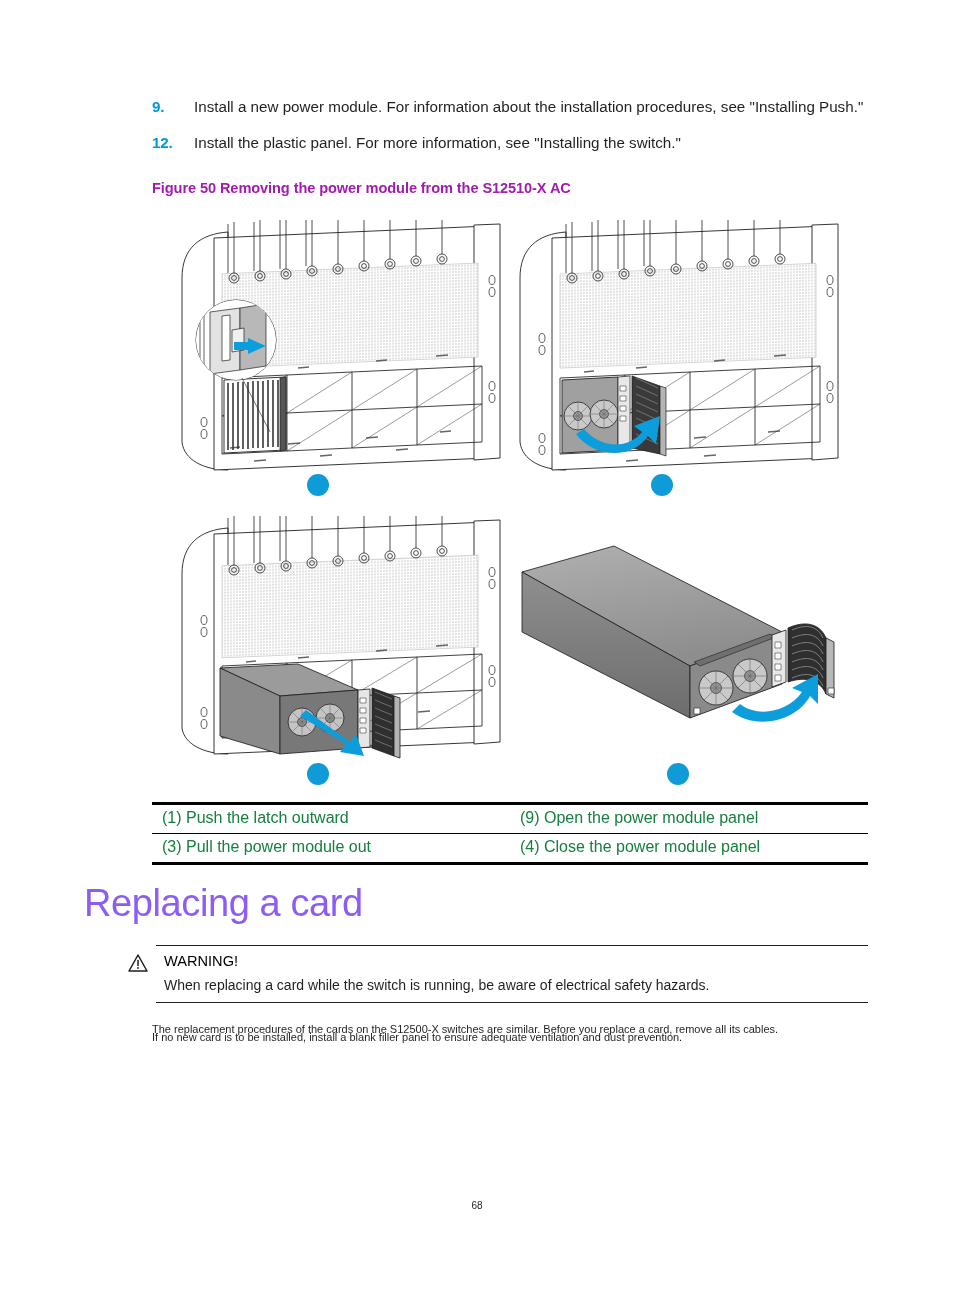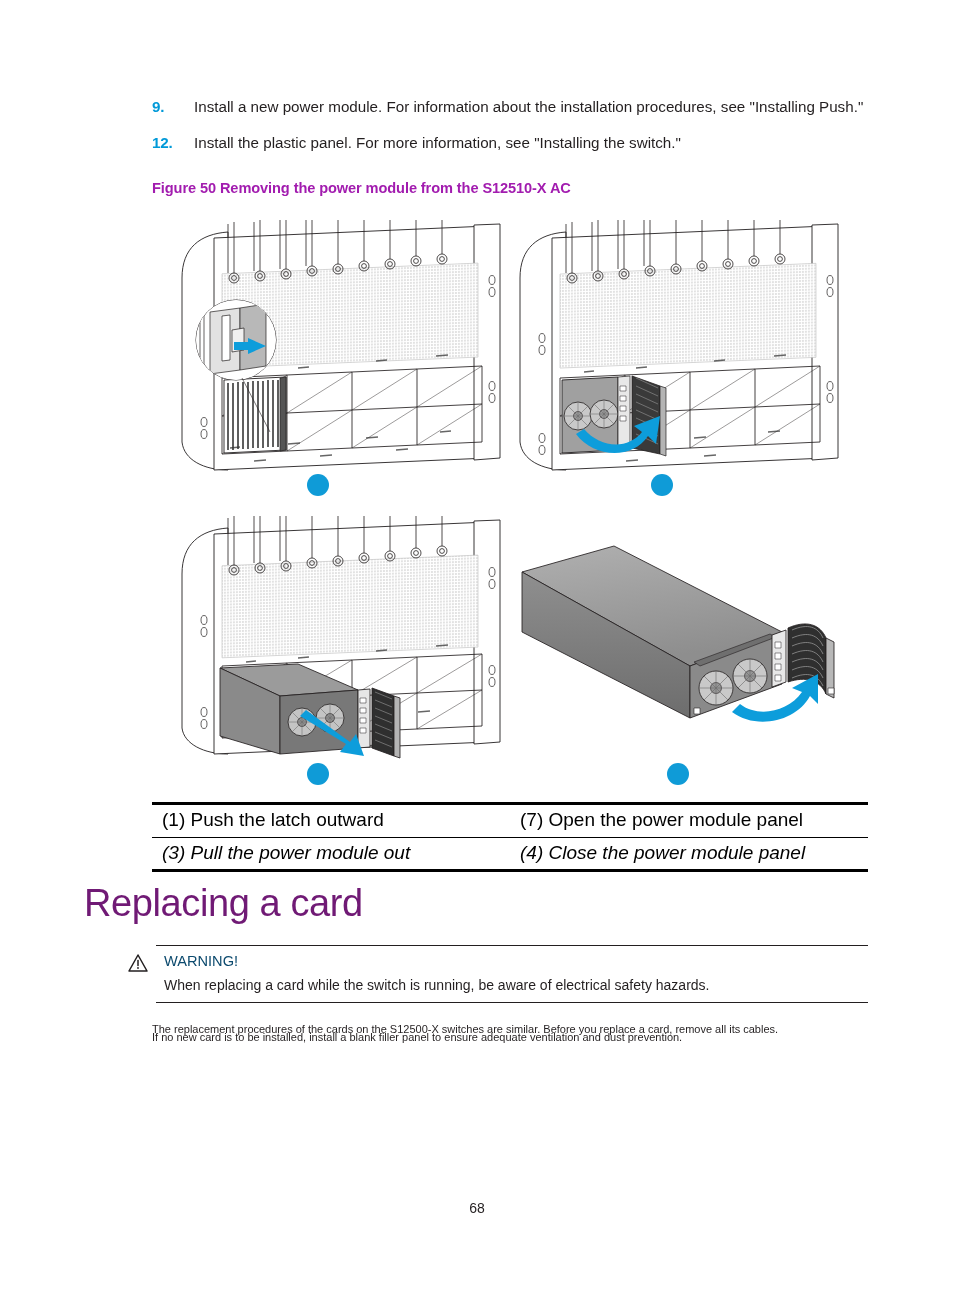--- a/index.html
+++ b/index.html
@@ -86,37 +86,37 @@
     left: 152px;
     top: 802px;
     width: 716px;
     border-top: 3px solid #000000;
     border-bottom: 3px solid #000000;
   }
   .legend-row {
     display: flex;
     border-bottom: 1px solid #000000;
   }
-  .legend-row:last-child { border-bottom: none; font-style: italic; }
+  .legend-row:last-child { border-bottom: none; }
   .legend-cell {
     flex: 0 0 50%;
     box-sizing: border-box;
     padding: 3px 0 4px 10px;
-    font-size: 19px;
-    color: #000000;
+    font-size: 16px;
+    color: #15803d;
     line-height: 1.3;
   }
 
   
   .h1 {
     position: absolute;
     left: 84px;
     top: 882px;
     font-size: 38px;
-    color: #701a75;
+    color: #8b5cf6;
     font-weight: normal;
     letter-spacing: -0.4px;
     margin: 0;
   }
 
   
   .warning {
     position: absolute;
     left: 156px;
     top: 945px;
@@ -127,21 +127,21 @@
   }
   .warning-icon {
     position: absolute;
     left: -28px;
     top: 8px;
     width: 20px;
     height: 18px;
   }
   .warning-label {
     font-size: 14.6px;
-    color: #0c4a6e;
+    color: #000000;
     padding-left: 8px;
     line-height: 1.5;
   }
   .warning-text {
     font-size: 14px;
     color: #231f20;
     padding-left: 8px;
     line-height: 1.5;
     padding-top: 2px;
   }
@@ -159,21 +159,21 @@
   .para-1 { top: 1022px; }
   .para-2 { top: 1030px; }
 
   
   .page-number {
     position: absolute;
     left: 0;
     top: 1200px;
     width: 954px;
     text-align: center;
-    font-size: 14px;
+    font-size: 10px;
     color: #231f20;
   }
 </style>
 </head>
 <body>
 
 <div class="page">
 
   <div class="steps">
     <div class="step">
@@ -557,21 +557,21 @@
           <path d="M218 196 C242 214 282 206 296 180 L304 188 L304 158 L278 172 L288 176 C274 196 244 202 226 188 Z"></path>
         </g>
         <circle cx="164" cy="258" r="11" fill="#0f9bd7"></circle>
       </svg>
     </div>
   </div>
 
   <div class="legend">
     <div class="legend-row">
       <div class="legend-cell">(1) Push the latch outward</div>
-      <div class="legend-cell">(7) Open the power module panel</div>
+      <div class="legend-cell">(9) Open the power module panel</div>
     </div>
     <div class="legend-row">
       <div class="legend-cell">(3) Pull the power module out</div>
       <div class="legend-cell">(4) Close the power module panel</div>
     </div>
   </div>
 
   <h1 class="h1">Replacing a card</h1>
 
   <div class="warning">

